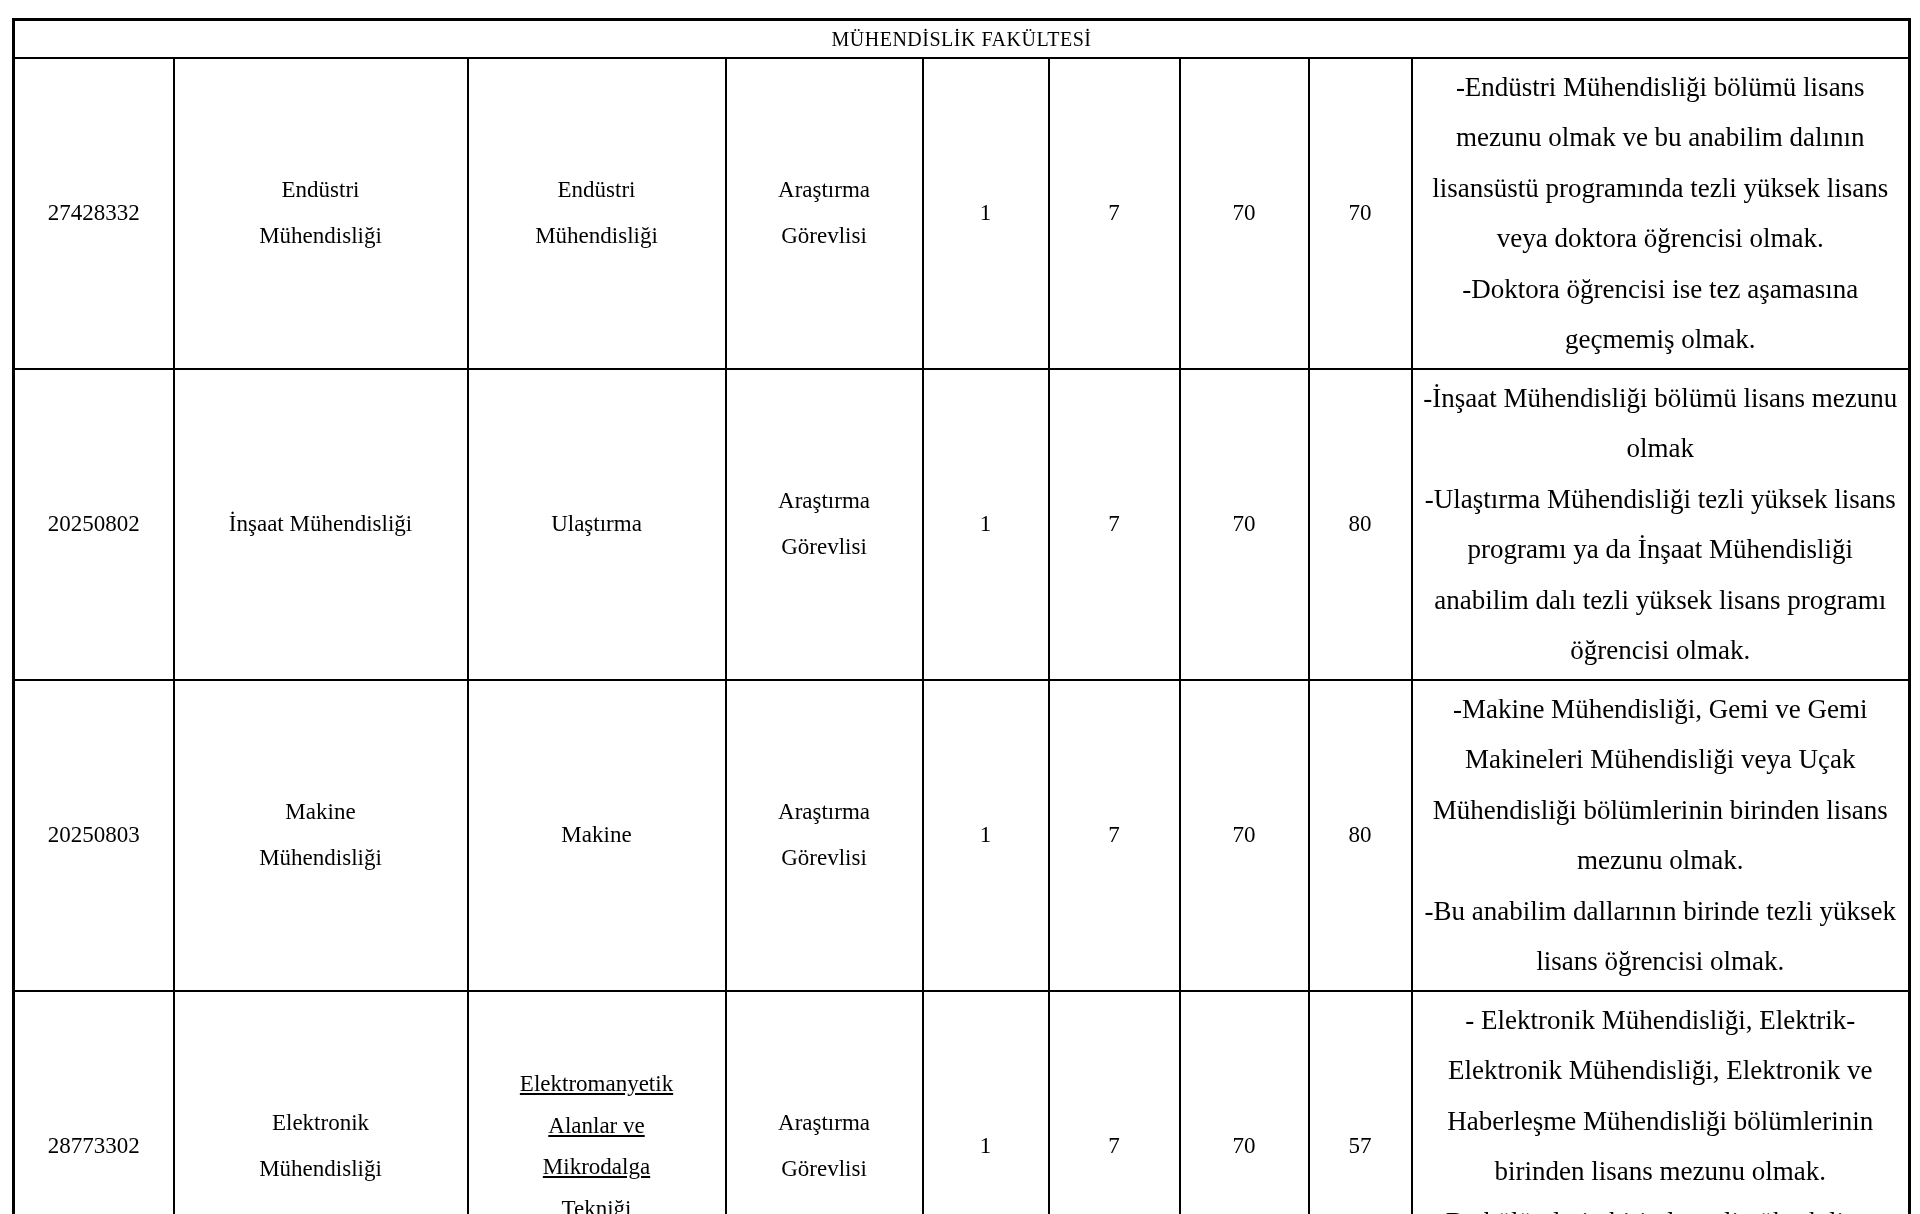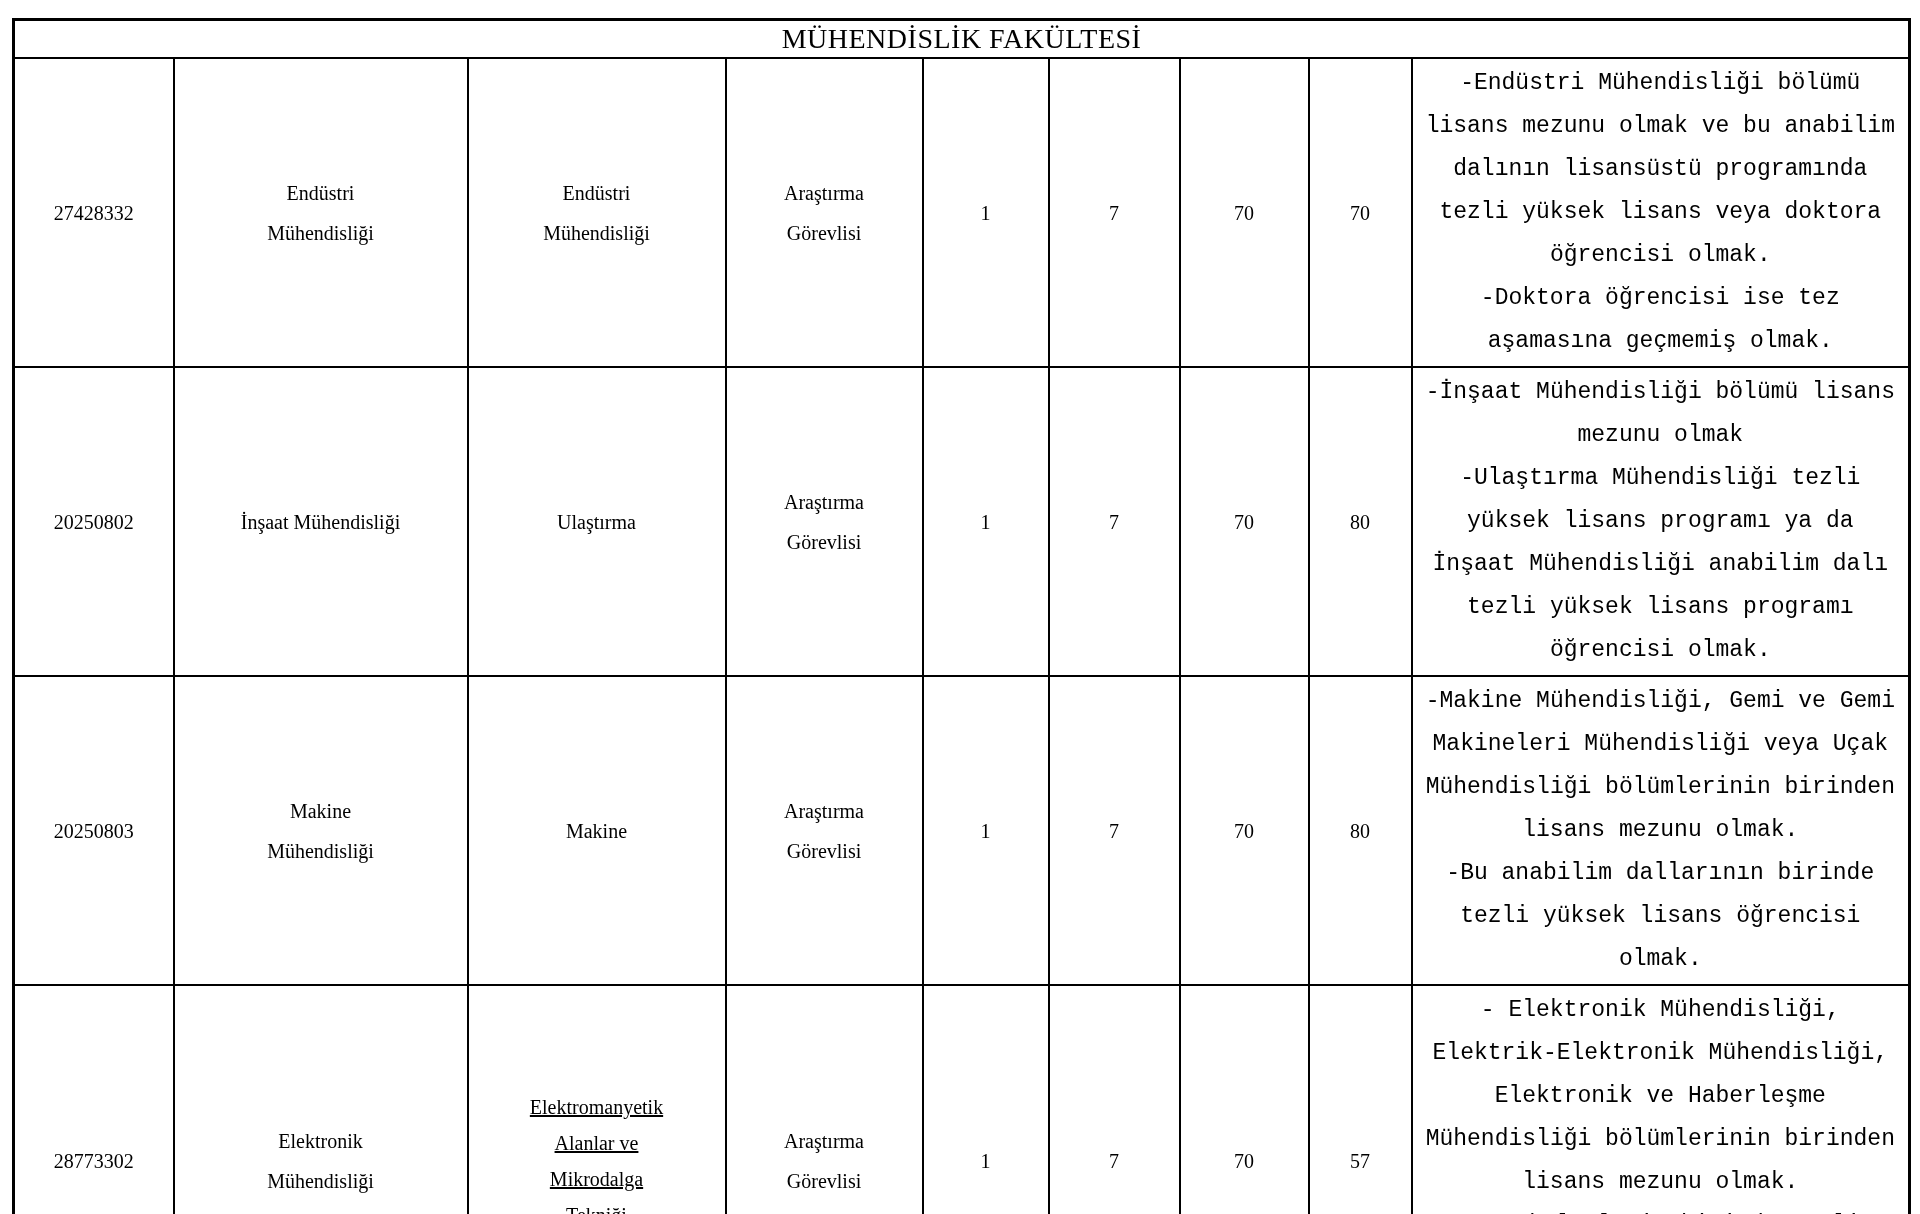--- a/index.html
+++ b/index.html
@@ -21,44 +21,43 @@
     border: 3px solid #000;
   }
   table.jobs td {
     border: 2px solid #000;
     vertical-align: middle;
     text-align: center;
     overflow: hidden;
   }
   td.title-cell {
     height: 34px;
-    font-size: 28px;
+    font-size: 20px;
     letter-spacing: 0.5px;
   }
   td.head-cell {
     height: 64px;
     font-size: 24px;
     line-height: 1.3;
     white-space: pre-line;
   }
   td.data-cell {
-    font-size: 20px;
+    font-size: 23px;
     line-height: 2.0;
     white-space: pre-line;
     padding: 0 4px;
   }
   td.sartlar-cell {
-    font-size: 23px;
+    font-size: 27px;
     line-height: 1.87;
     text-align: justify;
     text-justify: inter-word;
     white-space: pre-line;
     padding: 3px 8px;
     vertical-align: middle;
-    font-family: Liberation Mono, monospace;
   }
   tr.r1 { height: 272px; }
   tr.r2 { height: 263px; }
   tr.r3 { height: 258px; }
   tr.r4 { height: 265px; }
 </style>
 </head>
 <body>
 
 <div class="page">

